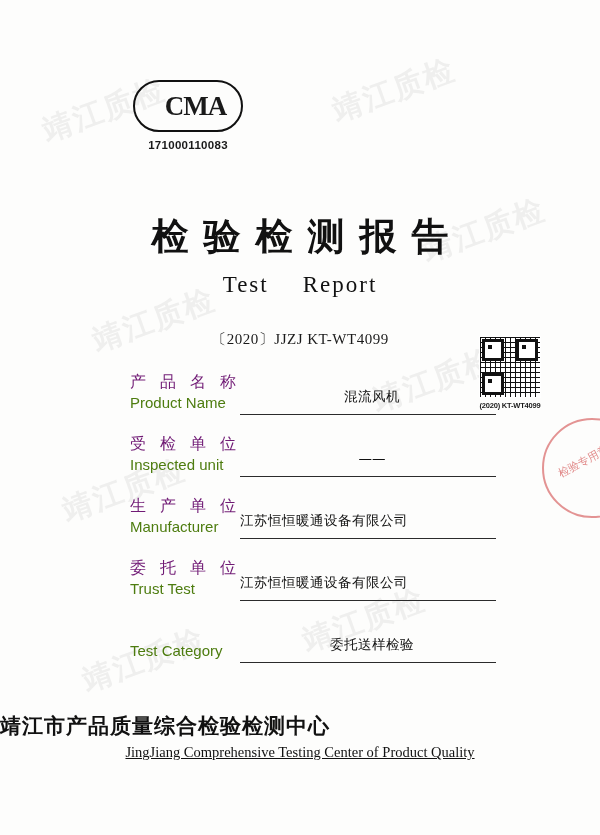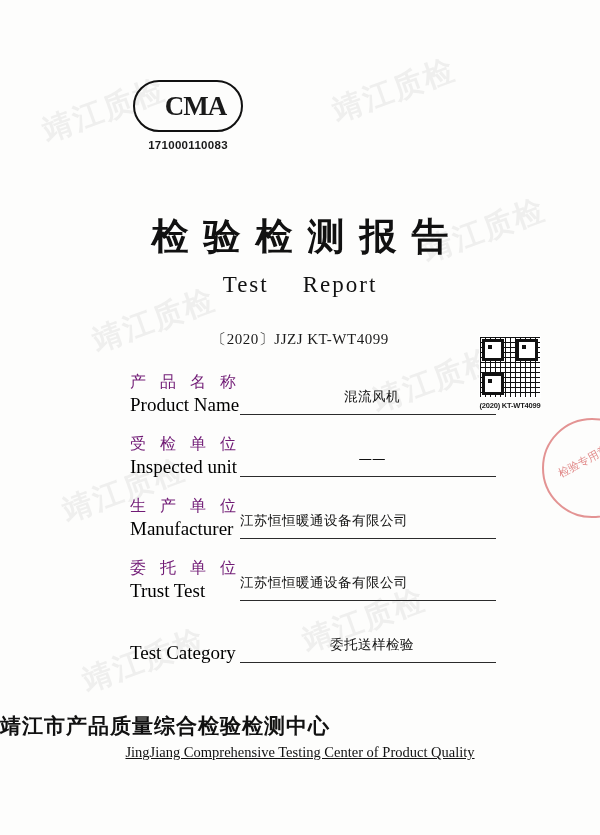--- a/index.html
+++ b/index.html
@@ -205,23 +205,23 @@
     font-family: Liberation Serif, serif;
     letter-spacing: 5px;
     text-align: left;
     color: #701a75;
   }
   .label-en {
     position: absolute;
     left: 130px;
     top: 28px;
     width: 120px;
-    font-size: 19px;
-    font-family: Liberation Serif, serif;
-    color: #000000;
+    font-size: 15px;
+    font-family: Liberation Sans, sans-serif;
+    color: #4d7c0f;
   }
   .value {
     position: absolute;
     left: 248px;
     top: 22px;
     width: 248px;
     font-size: 13.5px;
     font-family: "DejaVu Sans", sans-serif;
     color: #111;
     text-align: left;

